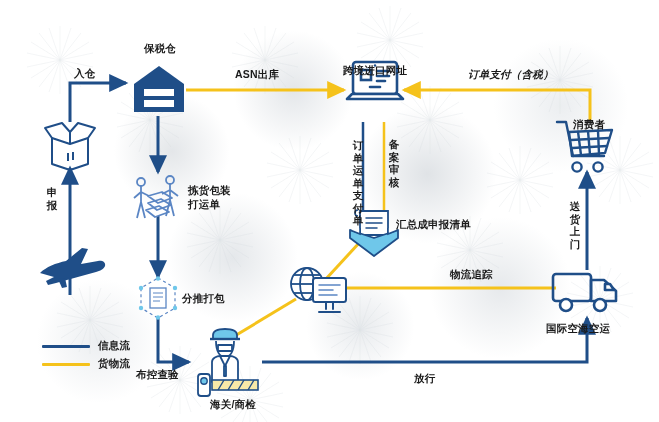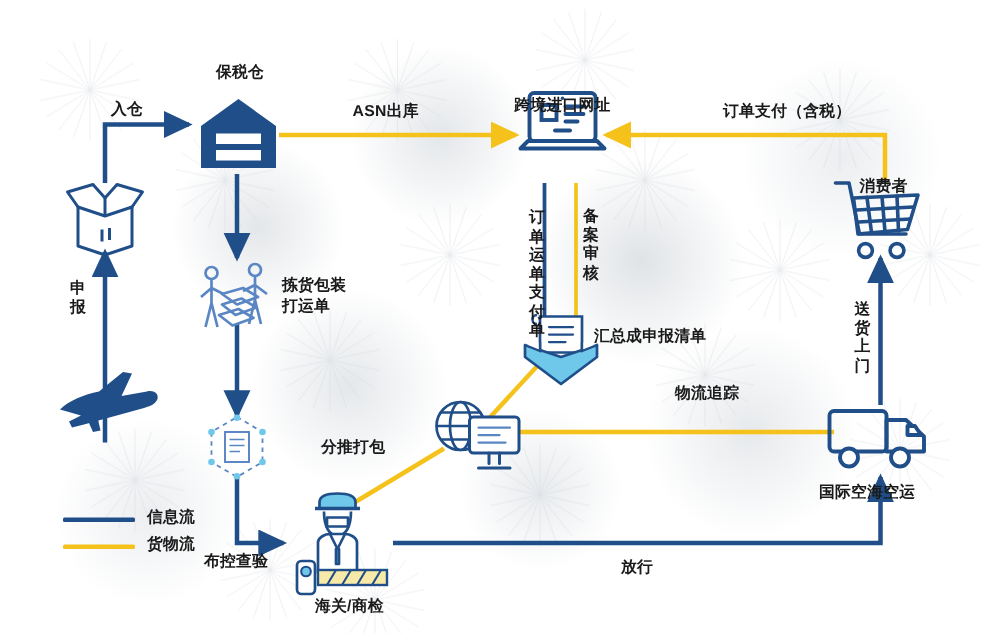--- a/index.html
+++ b/index.html
@@ -311,46 +311,46 @@
     <circle cx="16" cy="39" r="6" fill="#ffffff" stroke="#1F4E88" stroke-width="2.6"></circle>
     <circle cx="50" cy="39" r="6" fill="#ffffff" stroke="#1F4E88" stroke-width="2.6"></circle>
   </svg>
 
   <div class="lbl ctr" style="left:134px;top:42px;width:52px;">保税仓</div>
 
 
   <div class="lbl" style="left:188px;top:184px;">拣货包装</div>
   <div class="lbl" style="left:188px;top:198px;text-align:right;">打运单</div>
 
-  <div class="lbl" style="left:182px;top:292px;margin-left:32px;">分推打包</div>
+  <div class="lbl" style="left:182px;top:292px;">分推打包</div>
 
   <div class="lbl" style="left:210px;top:398px;">海关/商检</div>
 
   <div class="lbl ctr" style="left:332px;top:42px;width:86px;margin-top:22px;">跨境进口网址</div>
 
   <div class="lbl" style="left:396px;top:218px;">汇总成申报清单</div>
 
 
   <div class="lbl" style="left:573px;top:118px;">消费者</div>
 
   <div class="lbl" style="left:546px;top:322px;">国际空海空运</div>
 
   <div class="lbl v" style="left:46px;top:186px;">申报</div>
 
   <div class="lbl" style="left:74px;top:67px;">入仓</div>
 
   <div class="lbl" style="left:235px;top:68px;">ASN出库</div>
 
-  <div class="lbl" style="left:482px;top:68px;">订单支付（含税）</div>
+  <div class="lbl" style="left:468px;top:68px;font-style:italic;">订单支付（含税）</div>
 
   <div class="lbl v" style="left:352px;top:139px;">订单 运单 支付单</div>
 
   <div class="lbl v" style="left:388px;top:138px;">备案审核</div>
 
-  <div class="lbl" style="left:417px;top:256px;padding-left:33px;">物流追踪</div>
+  <div class="lbl" style="left:417px;top:268px;padding-left:33px;">物流追踪</div>
 
   <div class="lbl" style="left:136px;top:368px;">布控查验</div>
 
   <div class="lbl" style="left:414px;top:372px;">放行</div>
 
   <div class="lbl v" style="left:569px;top:200px;">送货上门</div>
 
   <div>
     <div class="legendline" style="left:42px;top:345px;width:48px;background:#1F4E88;"></div>
     <div class="lbl" style="left:98px;top:339px;">信息流</div>

